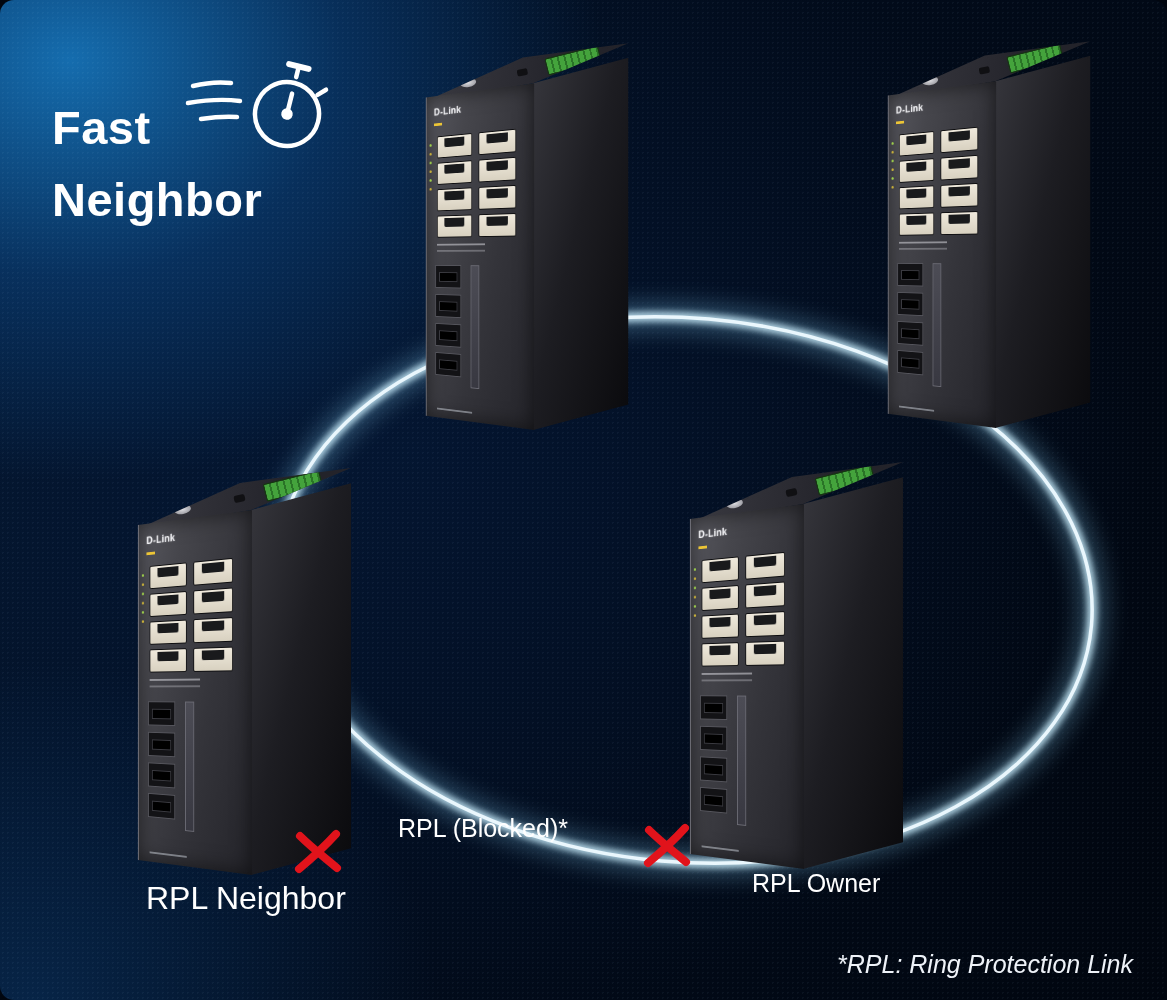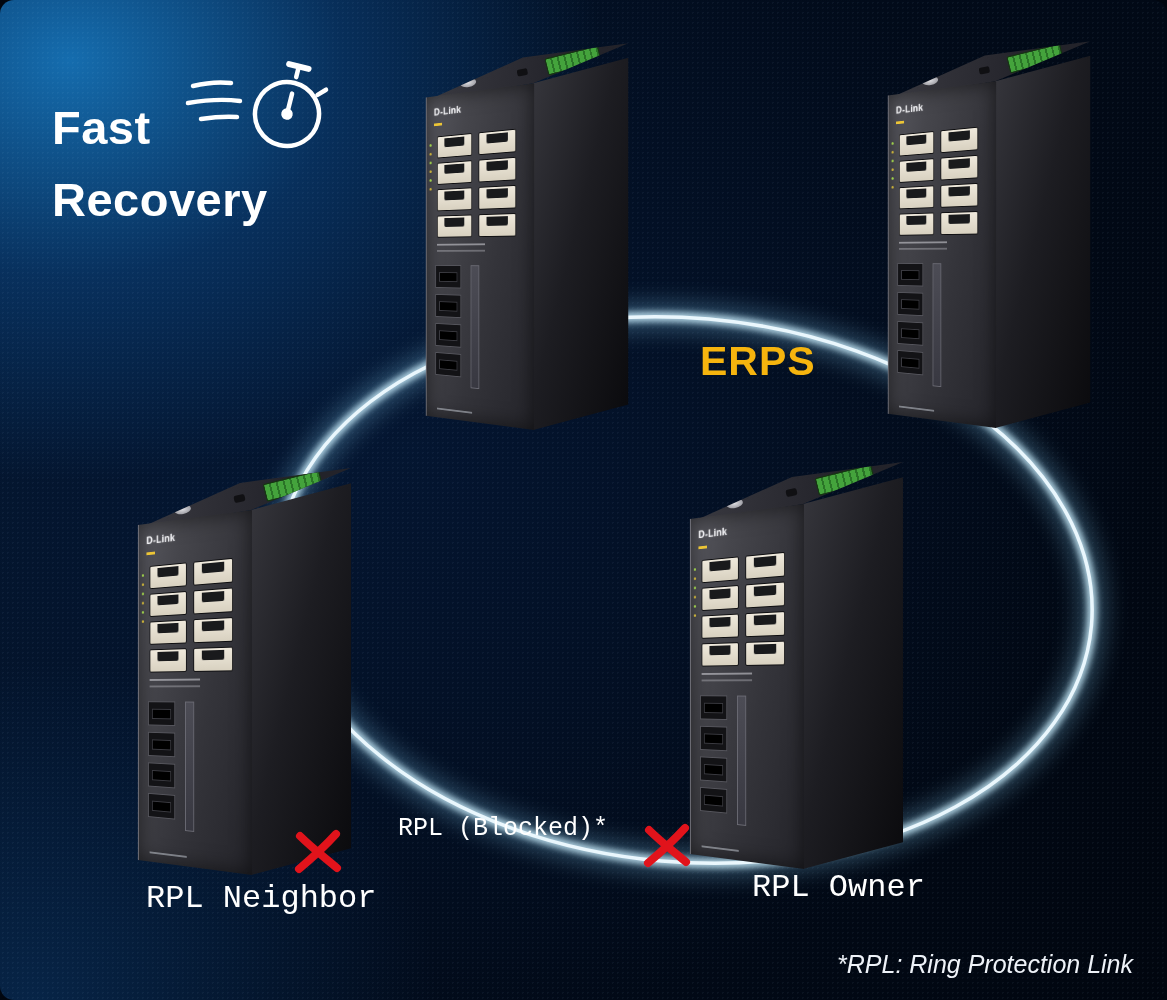--- a/index.html
+++ b/index.html
@@ -19,24 +19,24 @@
   
   .ring-svg{position:absolute; left:0; top:0; z-index:1;}
   
   .heading{position:absolute; left:52px; top:92px; z-index:3; line-height:72px;
     font-size:47px; font-weight:700; letter-spacing:.5px;}
   .heading span{display:block;}
   .stopwatch{position:absolute; left:185px; top:46px; z-index:3;}
   
   .erps{position:absolute; left:700px; top:338px; z-index:3; font-size:41px; font-weight:700;
     color:#f6b40e; letter-spacing:1px;}
-  .lbl{position:absolute; z-index:4; font-size:25px; font-weight:400; color:#fff;font-family:Liberation Mono, monospace;}
+  .lbl{position:absolute; z-index:4; font-size:25px; font-weight:400; color:#fff;}
   .lbl-blocked{left:398px; top:814px;}
   .lbl-neighbor{left:146px; top:880px; font-size:32px;}
-  .lbl-owner{left:752px; top:869px; font-size:32px;}
+  .lbl-owner{left:752px; top:869px; font-size:25px;}
   .footnote{position:absolute; right:34px; top:950px; z-index:3; font-size:25px; color:#eef2f8;font-style:italic;}
   .xmark{position:absolute; z-index:5;}
   
   .switch{position:absolute; width:240px; height:430px; z-index:2; transform-origin:0 0;}
   .sw-side{position:absolute; left:135px; top:55px; width:100px; height:365px;
     transform-origin:0 0; transform:skewY(-15deg);
     background:linear-gradient(105deg,#35353b 0%,#1d1d22 45%,#0b0b0e 100%);}
   .sw-top{position:absolute; left:0; top:0; width:235px; height:90px;
     clip-path:polygon(24px 73px, 135px 55px, 235px 13px, 124px 28px);
     background:linear-gradient(100deg,#3f3f46,#23232a 70%);}
@@ -98,21 +98,21 @@
       <ellipse cx="685" cy="590" rx="408" ry="272" fill="none" stroke="#7fc4e8" stroke-width="28" opacity="0.33" filter="url(#g1)"></ellipse>
       <ellipse cx="685" cy="590" rx="408" ry="272" fill="none" stroke="#c9ecfb" stroke-width="10" opacity="0.85" filter="url(#g2)"></ellipse>
       <ellipse cx="685" cy="590" rx="408" ry="272" fill="none" stroke="#eefaff" stroke-width="3.5" opacity="0.95"></ellipse>
     </g>
   </svg>
 
   <div class="texture"></div>
 
   <div class="heading">
     <span>Fast</span>
-    <span>Recovery</span>
+    <span>Neighbor</span>
   </div>
 
   <svg class="stopwatch" width="160" height="125" viewBox="0 0 160 125">
     <g fill="none" stroke="#ffffff" stroke-width="4.5" stroke-linecap="round">
       <path d="M8 40 Q28 35 46 37"></path>
       <path d="M3 57 Q32 52 55 55"></path>
       <path d="M16 73 Q36 70 52 71"></path>
       <g transform="rotate(14 102 68)">
         <circle cx="102" cy="68" r="32"></circle>
         <line x1="102" y1="30" x2="102" y2="22"></line>
@@ -313,21 +313,20 @@
           <div class="sfp"></div>
           <div class="sfp"></div>
           <div class="sfp"></div>
           <div class="sfp"></div>
         </div>
       <div class="label-strip"></div>
       <div class="model-text"></div>
     </div>
   </div>
 
-  <div class="erps">ERPS</div>
   <div class="lbl lbl-blocked">RPL (Blocked)*</div>
   <div class="lbl lbl-neighbor">RPL Neighbor</div>
   <div class="lbl lbl-owner">RPL Owner</div>
   <div class="footnote">*RPL: Ring Protection Link</div>
 
   <svg class="xmark" style="left:291px; top:825px;" width="54" height="54" viewBox="0 0 54 54">
     <g fill="none" stroke="#e1131b" stroke-width="8" stroke-linecap="round">
       <path d="M9 11 C20 22, 33 32, 46 43"></path>
       <path d="M45 9 C35 20, 21 33, 8 44"></path>
     </g>

